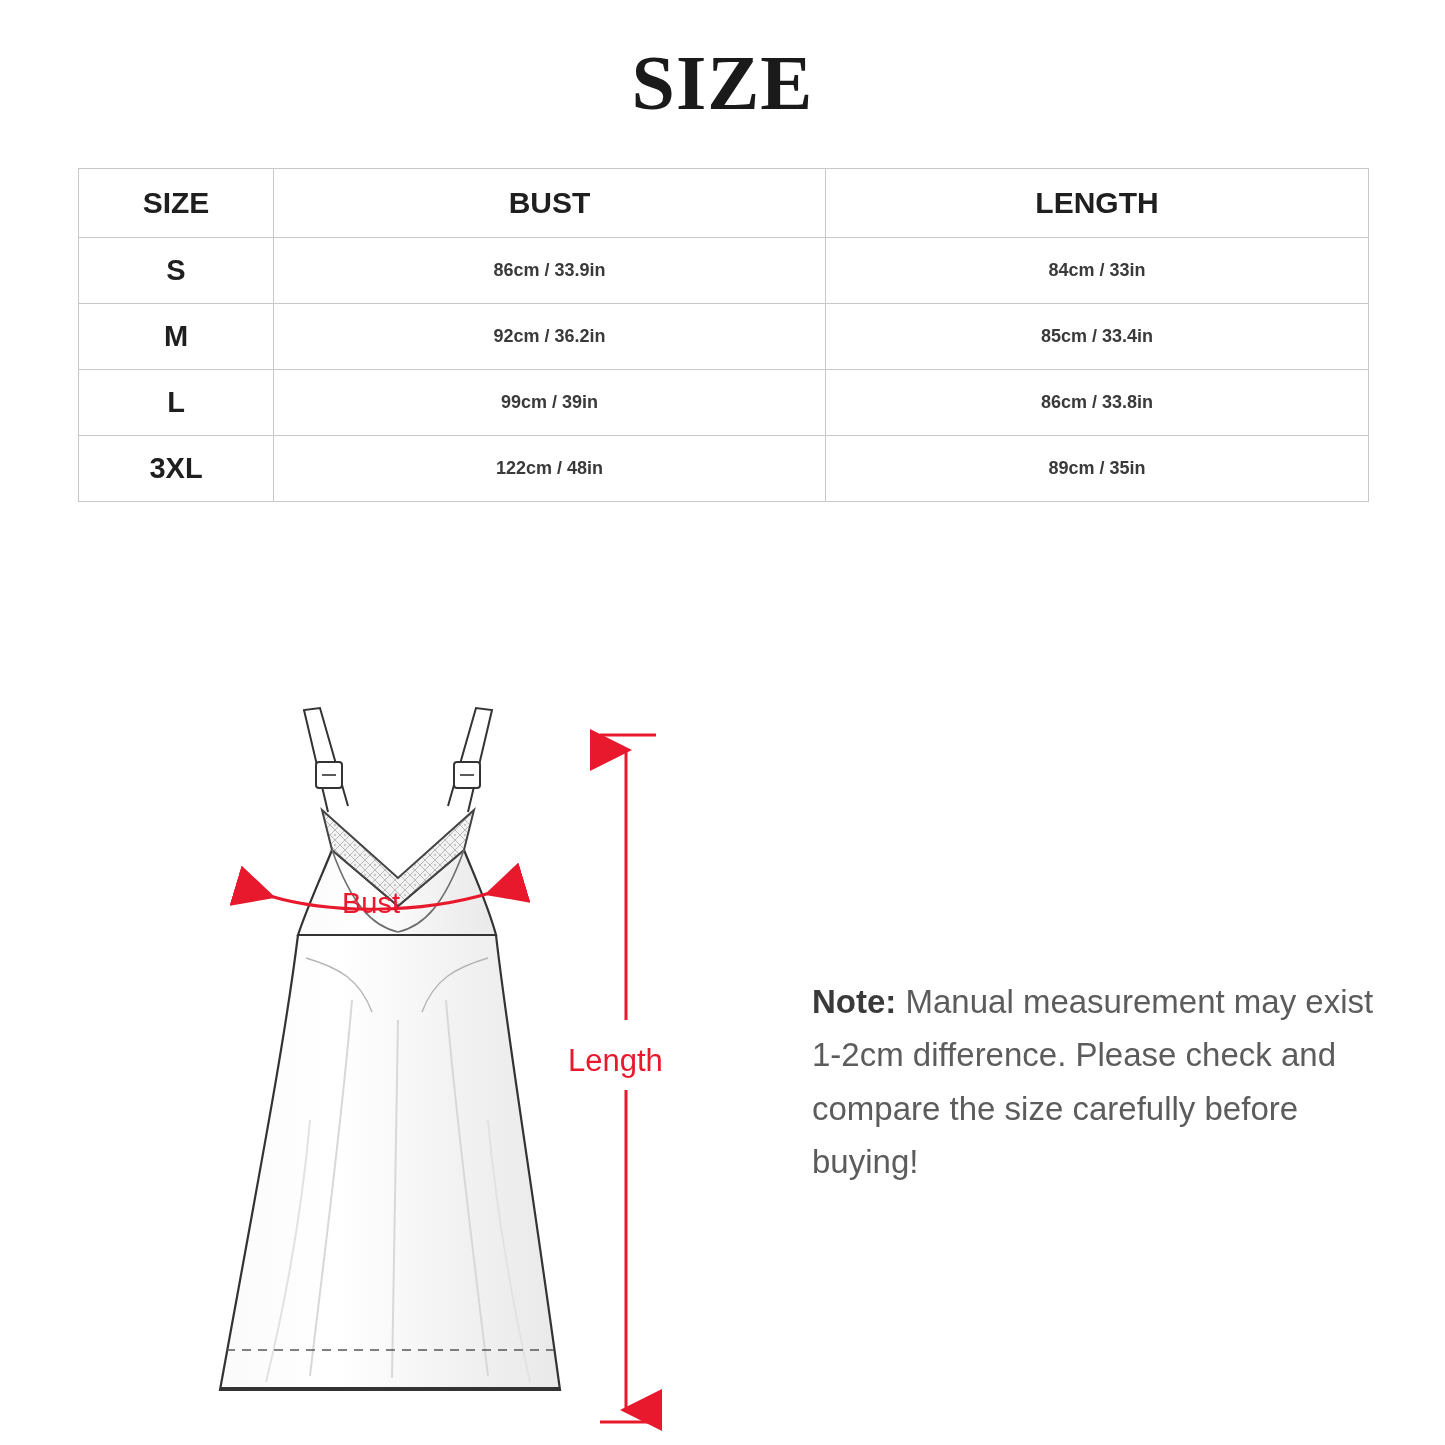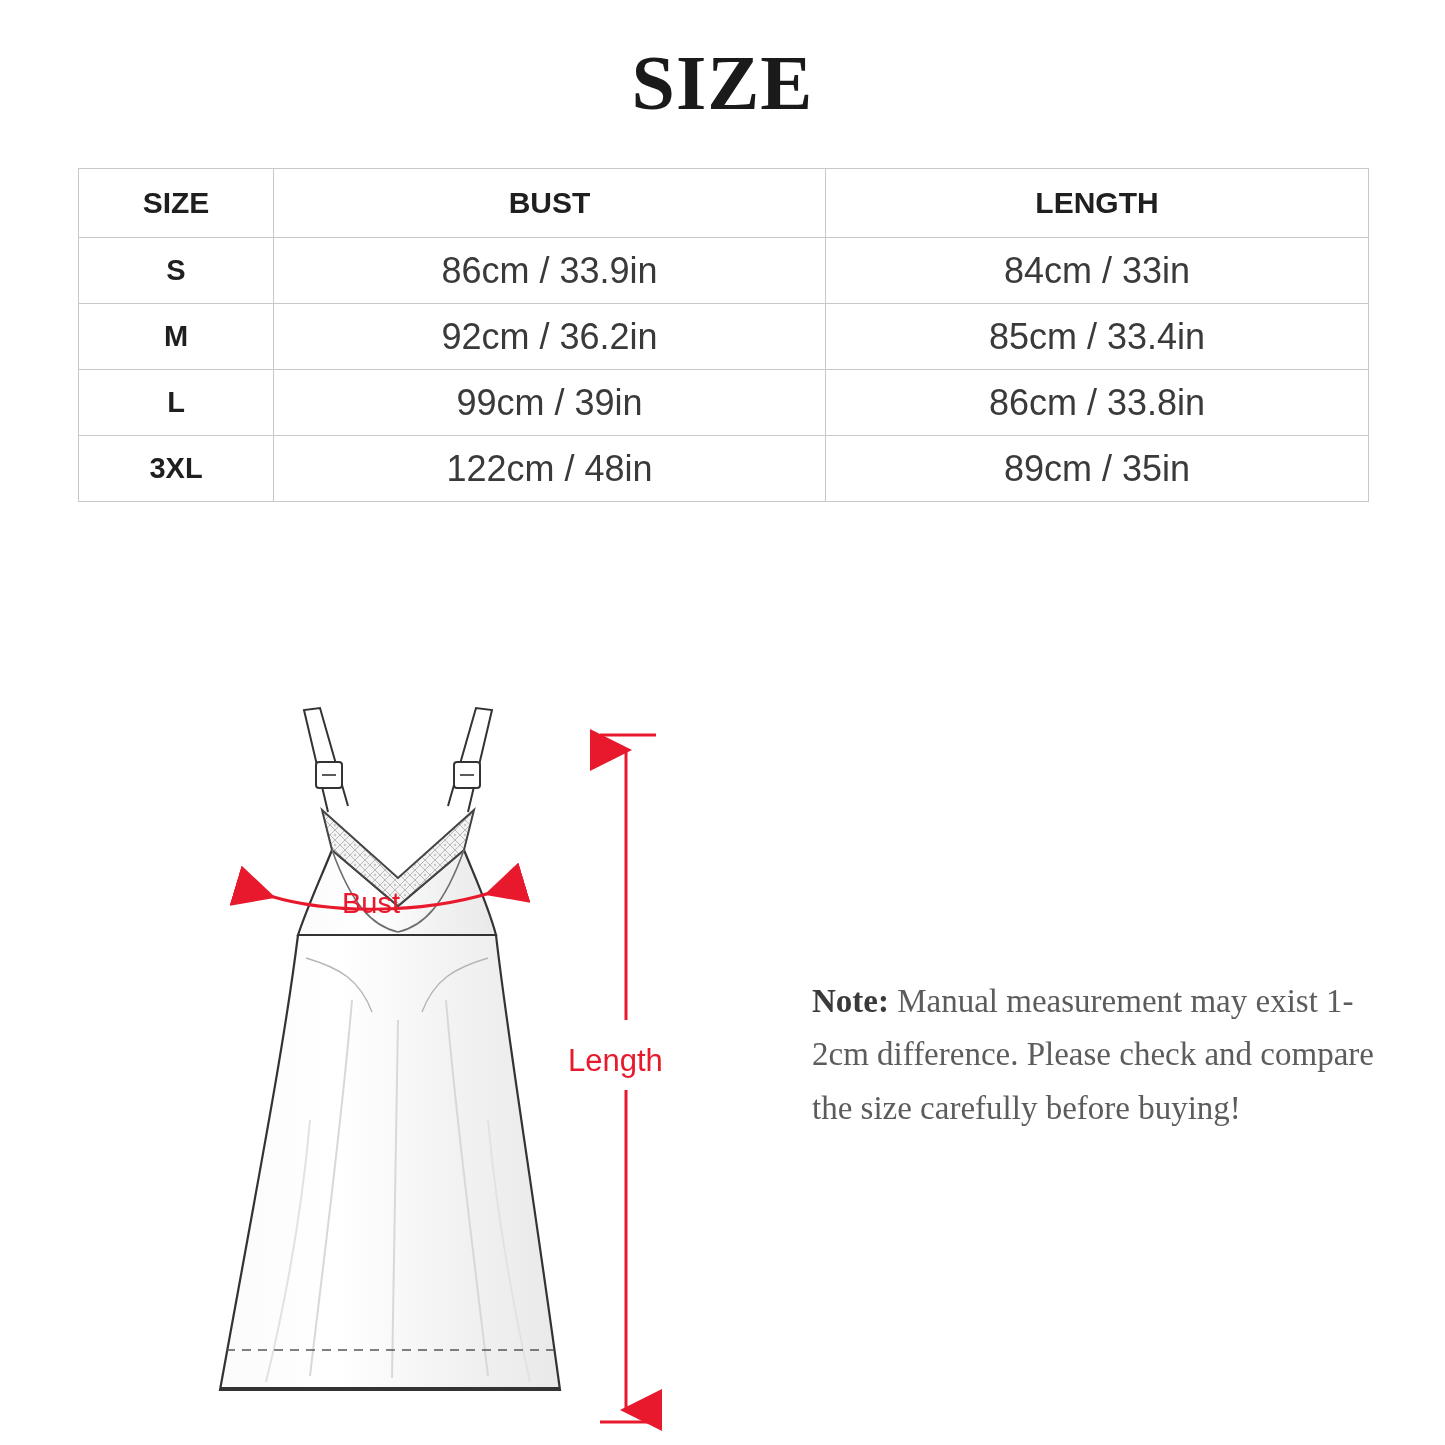--- a/index.html
+++ b/index.html
@@ -56,22 +56,22 @@
   .col-size  { width: 195px; }
   .col-bust  { width: 552px; }
   .col-len   { width: 543px; }
 
   .cell-size {
     font-size: 29px;
     font-weight: 700;
     color: #1f1f1f;
   }
   .cell-val {
-    font-size: 36px;
-    font-weight: 400;
+    font-size: 18px;
+    font-weight: 700;
     color: #3a3a3a;
   }
 
   
   .illustration {
     position: absolute;
     top: 700px;
     left: 60px;
     width: 700px;
     height: 720px;
@@ -98,21 +98,21 @@
 
   
   .note {
     position: absolute;
     left: 812px;
     top: 975px;
     width: 570px;
     font-size: 33px;
     line-height: 1.62;
     color: #5c5c5c;
-    font-family: Liberation Serif, serif;
+    font-family: Liberation Sans, sans-serif;
   }
   .note b {
     color: #3a3a3a;
     font-weight: 700;
   }
 </style>
 </head>
 <body>
 
 <div class="title">SIZE</div>

